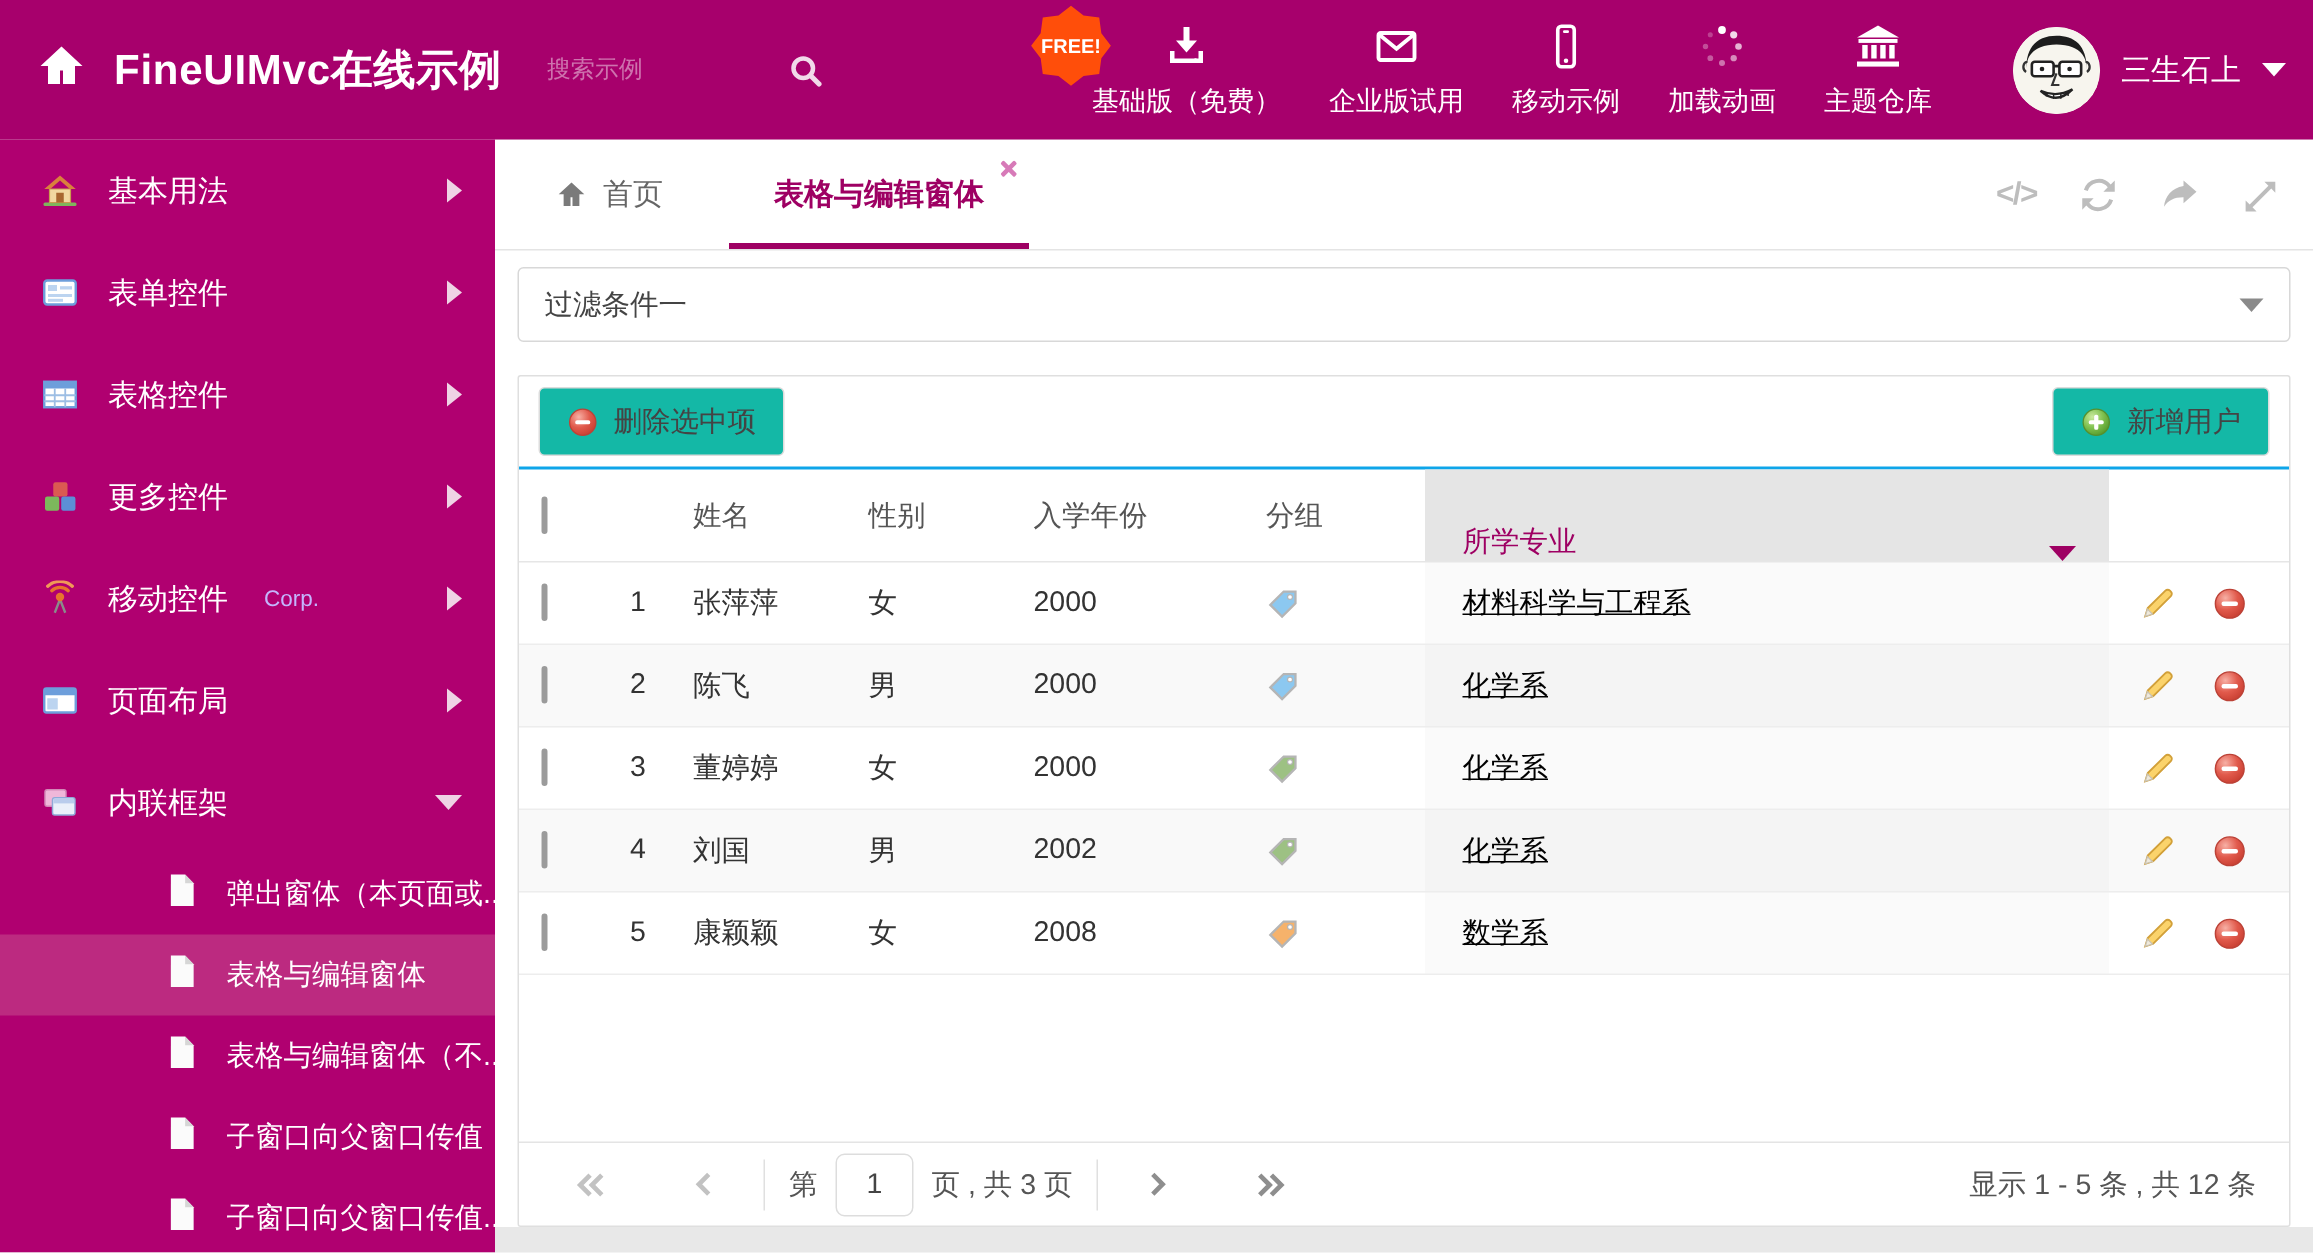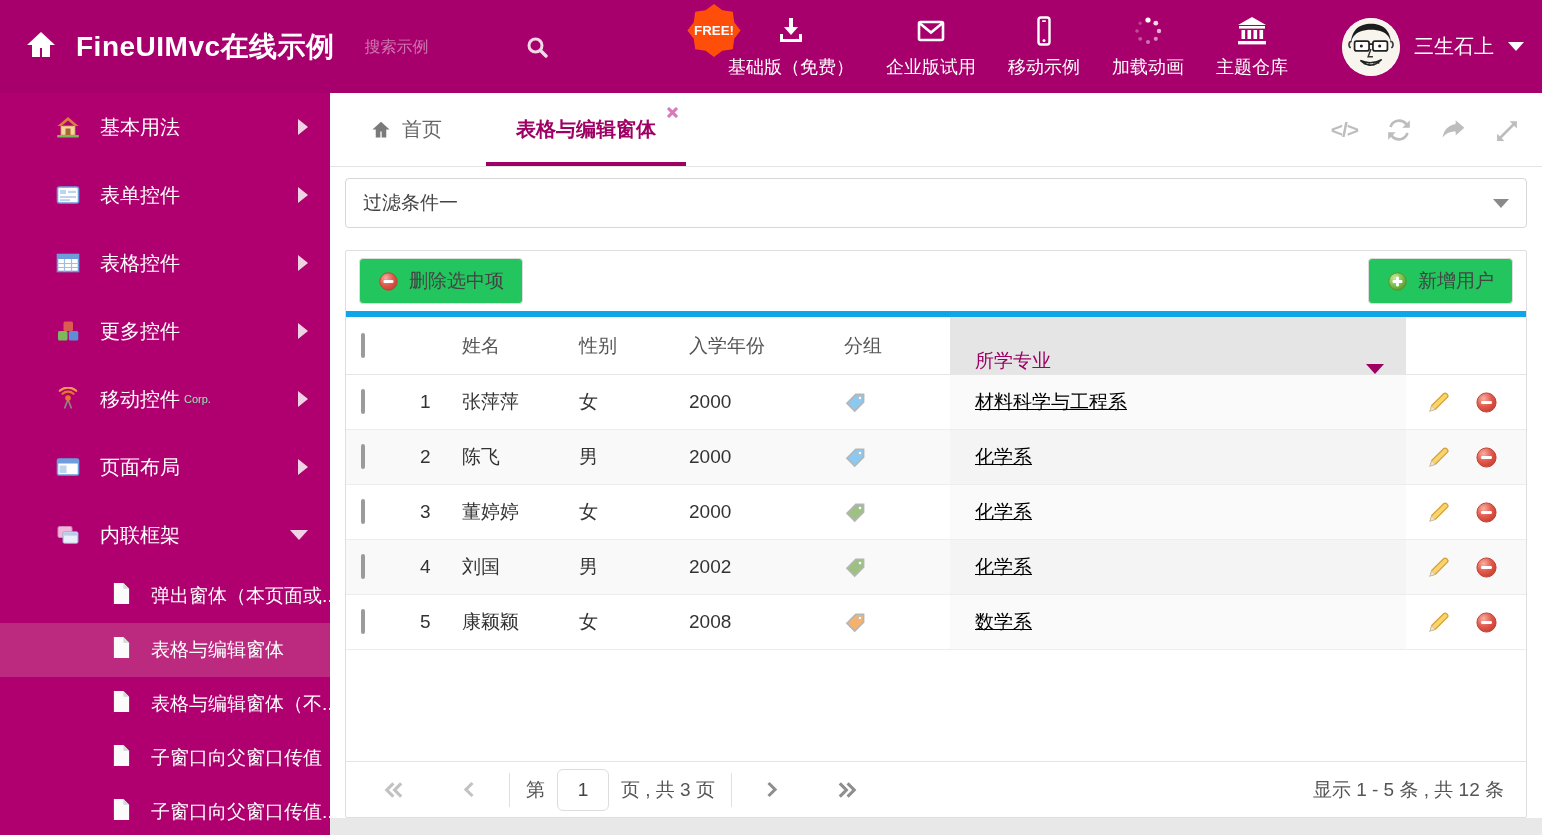--- a/index.html
+++ b/index.html
@@ -19,24 +19,24 @@
   .hdr-nav { position:absolute; left:728px; top:0; height:93px; display:flex; align-items:center; gap:32px; }
   .nav-item { display:flex; flex-direction:column; align-items:center; gap:8px; color:#fff; font-size:18px; cursor:pointer; white-space:nowrap; }
   .nav-item .nicon { height:32px; display:flex; align-items:flex-end; }
   .hdr-user { position:absolute; right:18px; top:0; height:93px; display:flex; align-items:center; gap:14px; cursor:pointer; }
   .avatar { width:58px; height:58px; border-radius:50%; background:#F7F5EE; overflow:hidden; flex:none; }
   .user-name { color:#fff; font-size:20px; }
   .caret-down-w { width:0; height:0; border-left:8px solid transparent; border-right:8px solid transparent; border-top:9px solid #fff; }
 
   
   .sidebar { position:absolute; left:0; top:93px; width:330px; height:742px; background:#B00070; overflow:hidden; z-index:4; }
-  .side-item { height:68px; display:flex; align-items:center; padding:0 22px 0 56px; color:#fff; font-size:20px; cursor:pointer; }
+  .side-item { height:68px; display:flex; align-items:center; padding:0 22px 0 28px; color:#fff; font-size:20px; cursor:pointer; }
   .side-item .sicon { width:24px; height:24px; margin-right:20px; flex:none; }
   .side-item .lbl { white-space:nowrap; }
-  .corp { color:#86efac; font-size:11px; margin-left:4px; }
+  .corp { color:#c4b5fd; font-size:15px; margin-left:24px; }
   .tri-r { margin-left:auto; width:0; height:0; border-top:8px solid transparent; border-bottom:8px solid transparent; border-left:10px solid #EFD3E5; }
   .tri-d { margin-left:auto; width:0; height:0; border-left:9px solid transparent; border-right:9px solid transparent; border-top:10px solid #EFD3E5; }
   .side-sub { height:54px; display:flex; align-items:center; padding-left:112px; color:#fff; font-size:19px; cursor:pointer; white-space:nowrap; }
   .side-sub .ficon { margin-right:20px; flex:none; }
   .side-sub.active { background:#BC2A80; }
 
   
   .main { position:absolute; left:330px; top:93px; width:1212px; height:725px; background:#fff; }
   .tabbar { height:74px; border-bottom:1px solid #E4E4E4; position:relative; display:flex; align-items:stretch; }
   .tab-home { margin-left:30px; display:flex; align-items:center; gap:10px; color:#666; font-size:20px; padding:0 10px; cursor:pointer; }
@@ -52,25 +52,25 @@
   .content { padding:11px 15px 0 15px; }
   .filter-row { display:flex; gap:13px; }
   .searchbox { width:578px; height:50px; border:1px solid #D8D8D8; border-radius:4px; display:flex; align-items:center; padding:0 15px; background:#fff; }
   .searchbox input { flex:1; border:none; outline:none; font-size:19px; color:#555; }
   .searchbox input::placeholder { color:#A9A9A9; }
   .dropdown { flex:1; height:50px; border:1px solid #D8D8D8; border-radius:4px; display:flex; align-items:center; padding:0 17px; font-size:19px; color:#444; cursor:pointer; background:#fff; }
   .caret-g { margin-left:auto; width:0; height:0; border-left:8px solid transparent; border-right:8px solid transparent; border-top:9px solid #8A8A8A; }
 
   .panel { margin-top:22px; border:1px solid #DFDFDF; border-radius:2px; height:568px; display:flex; flex-direction:column; background:#fff; }
   .toolbar { height:60px; padding:7px 13px; display:flex; align-items:center; }
-  .btn { height:46px; border:1px solid #DCDCDC; border-radius:4px; background:#22c55e; display:flex; align-items:center; gap:10px; padding:0 18px; font-size:19px; color:#444; cursor:pointer; }
+  .btn { height:46px; border:1px solid #DCDCDC; border-radius:4px; background:#14b8a6; display:flex; align-items:center; gap:10px; padding:0 18px; font-size:19px; color:#444; cursor:pointer; }
   .btn-add { margin-left:auto; }
 
   .grid-header, .grid-row { display:grid; grid-template-columns:64px 38px 117px 110px 155px 120px 456px 1fr; align-items:center; }
-  .grid-header { height:64px; border-top:6px solid #0ea5e9; border-bottom:1px solid #E6E6E6; font-size:19px; color:#555; }
+  .grid-header { height:64px; border-top:2px solid #0ea5e9; border-bottom:1px solid #E6E6E6; font-size:19px; color:#555; }
   .grid-row { height:55px; border-bottom:1px solid #EDEDED; font-size:19px; color:#333; }
   .grid-row.alt { background:#F9F9F9; }
   .cell-cb { padding-left:15px; }
   .cb { width:19px; height:19px; border:2px solid #9B9B9B; border-radius:3px; background:#fff; cursor:pointer; }
   .cell-num { padding-left:10px; }
   .cell-pad { padding-left:14px; white-space:nowrap; }
   .hdr-major { height:100%; background:#e5e5e5; color:#9E0063; display:flex; align-items:flex-end; padding:0 22px 0 25px; cursor:pointer; }
   .caret-m { margin-left:auto; width:0; height:0; border-left:9px solid transparent; border-right:9px solid transparent; border-top:10px solid #9E0063; }
   .cell-major { height:100%; display:flex; align-items:center; padding-left:25px; background:rgba(0,0,0,.018); }
   .major-link { color:#000000; text-decoration:underline; cursor:pointer; white-space:nowrap; }

